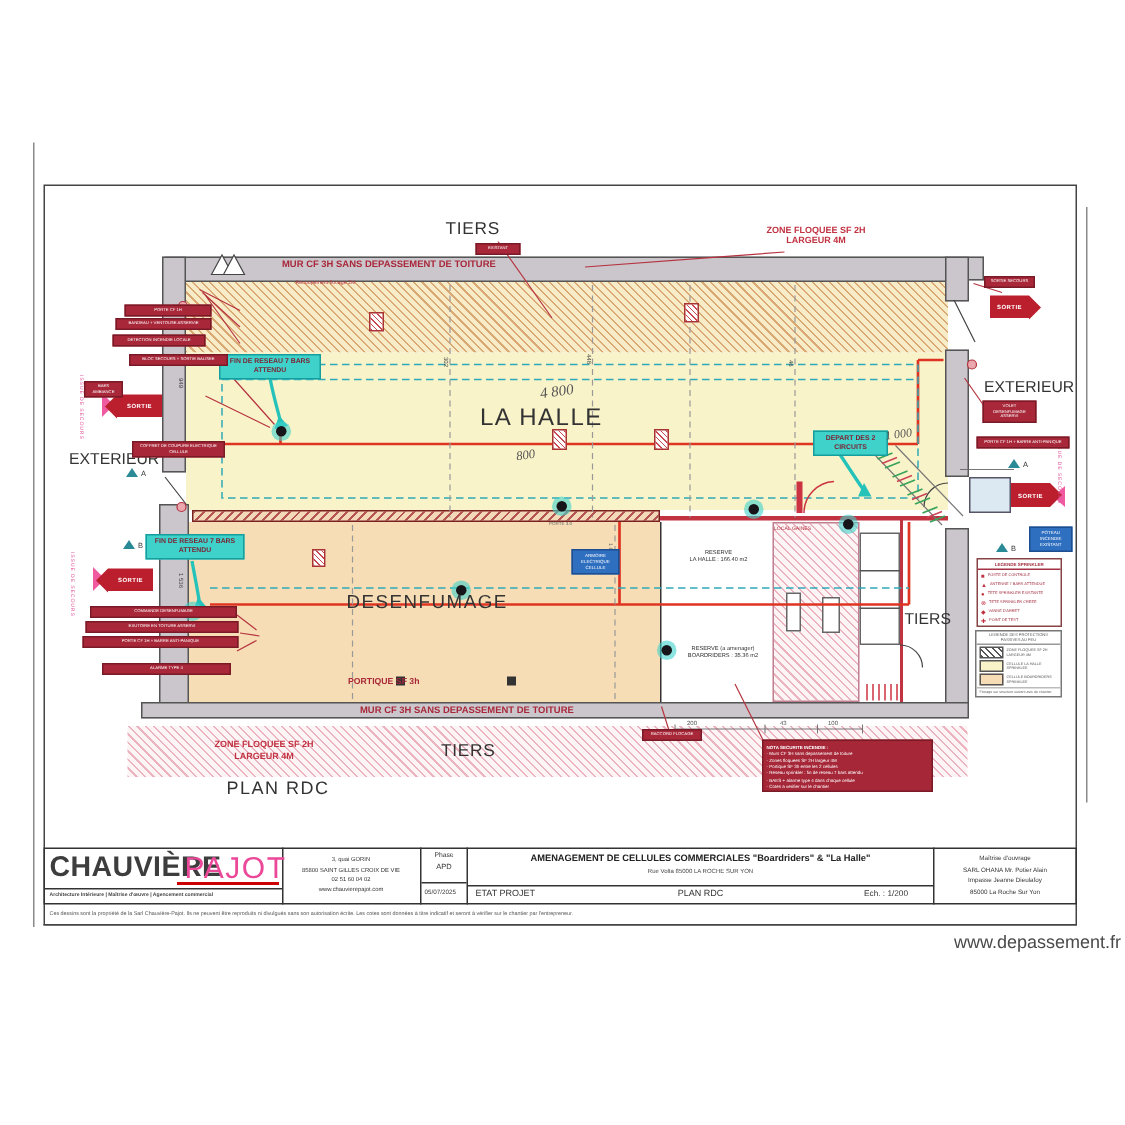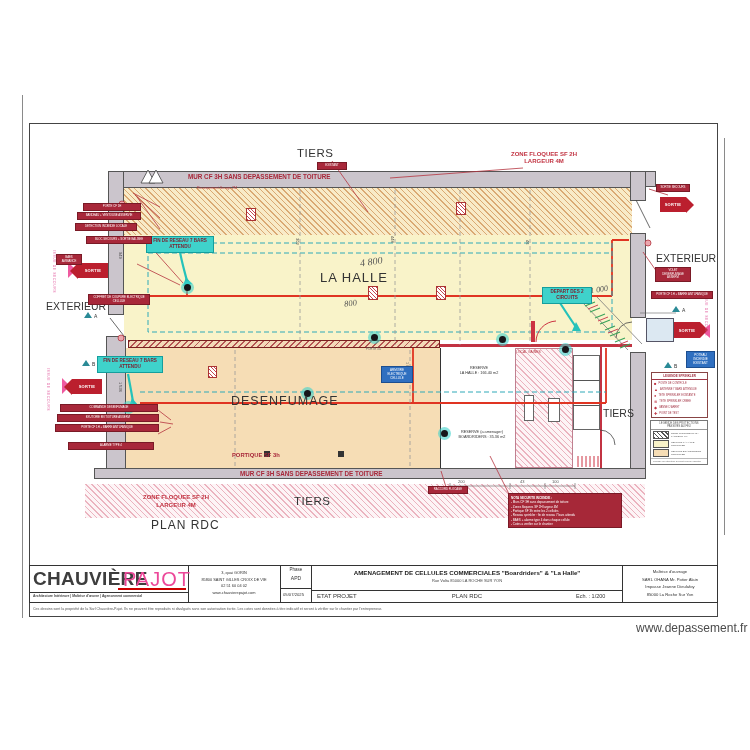--- a/index.html
+++ b/index.html
@@ -151,21 +151,21 @@
 <div class="col" style="left:208px;top:366px;width:9px;height:12px"></div>
 <div class="col" style="left:398px;top:366px;width:9px;height:12px"></div>
 <div class="abs" style="left:264px;top:451px;width:6px;height:6px;background:#333"></div>
 <div class="abs" style="left:338px;top:451px;width:6px;height:6px;background:#333"></div>
 
 <div class="lbl" style="left:297px;top:147px;font-size:11.5px;letter-spacing:.5px">TIERS</div>
 <div class="lbl" style="left:294px;top:495px;font-size:11.5px;letter-spacing:.5px">TIERS</div>
 <div class="lbl" style="left:603px;top:407px;font-size:10.5px">TIERS</div>
 <div class="lbl" style="left:46px;top:300px;font-size:10.5px">EXTERIEUR</div>
 <div class="lbl" style="left:656px;top:252px;font-size:10.5px">EXTERIEUR</div>
-<div class="lbl" style="left:320px;top:270px;font-size:13px;letter-spacing:1px">LA HALLE</div>
+<div class="lbl" style="left:320px;top:270px;font-size:16px;letter-spacing:1px">LA HALLE</div>
 <div class="lbl" style="left:231px;top:394px;font-size:12.5px;letter-spacing:1px">DESENFUMAGE</div>
 <div class="lbl" style="left:151px;top:518px;font-size:12px;letter-spacing:1px">PLAN RDC</div>
 <div class="lbl redb" style="left:188px;top:172.5px;font-size:6.3px">MUR CF 3H SANS DEPASSEMENT DE TOITURE</div>
 <div class="lbl redb" style="left:240px;top:469.5px;font-size:6.3px">MUR CF 3H SANS DEPASSEMENT DE TOITURE</div>
 <div class="lbl redb" style="left:232px;top:452px;font-size:5.8px">PORTIQUE SF 3h</div>
 <div class="abs" style="left:505px;top:151px;width:78px;text-align:center;color:#c23342;font-weight:bold;font-size:6px;line-height:7px">
   <div>ZONE FLOQUEE SF 2H</div>
     <div>LARGEUR 4M</div>
 </div>
 <div class="abs" style="left:136px;top:494px;width:80px;text-align:center;color:#c23342;font-weight:bold;font-size:6px;line-height:7.5px">

